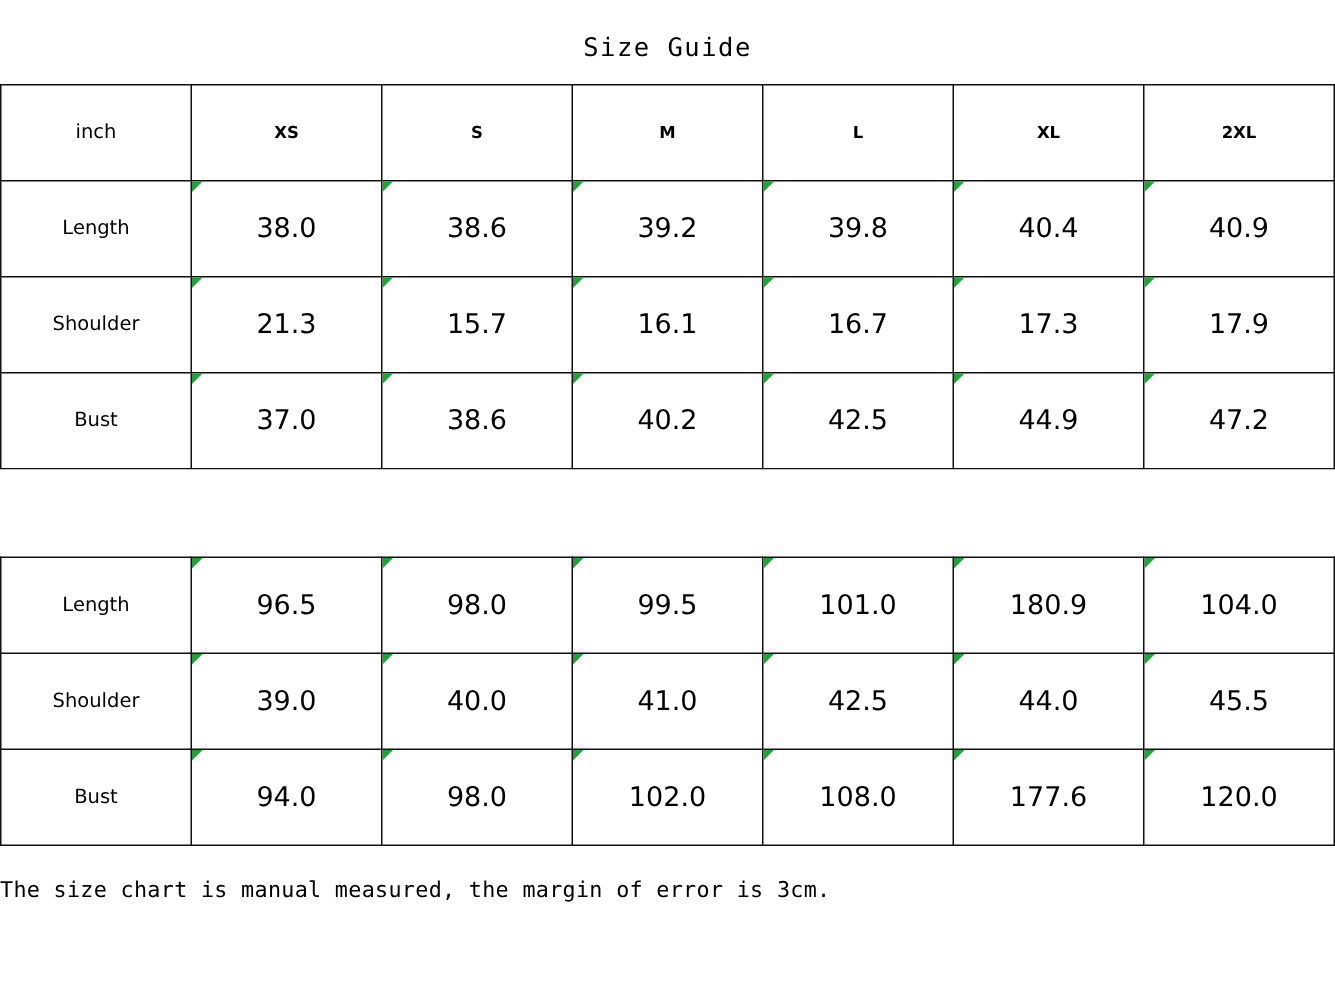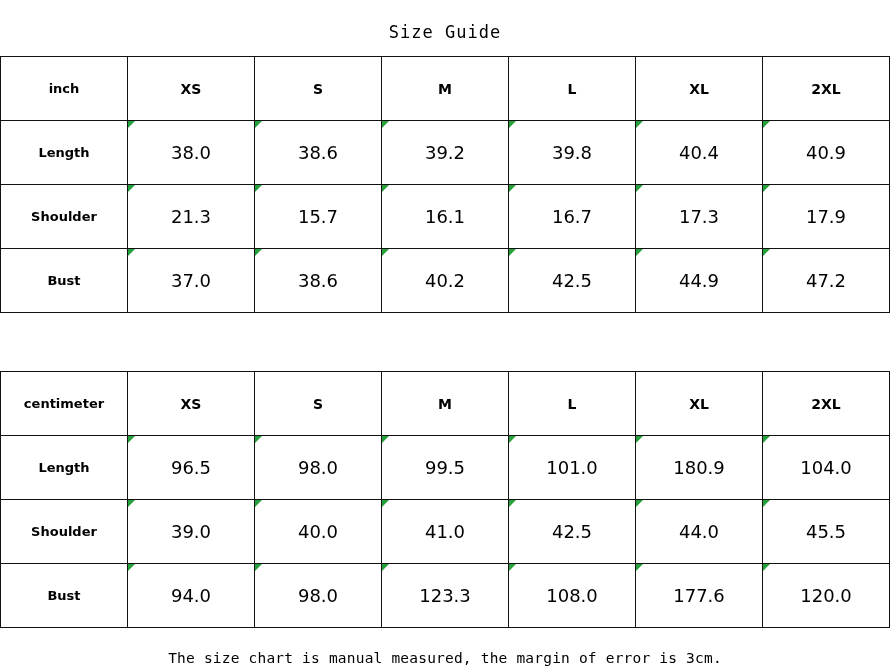--- a/index.html
+++ b/index.html
@@ -42,26 +42,26 @@
     border: 1px solid #111111;
     height: 61px;
     text-align: center;
     vertical-align: middle;
     font-family: "DejaVu Sans", sans-serif;
     font-size: 18px;
     color: #000;
     position: relative;
   }
   table.size-table td.rowhead {
-    font-weight: bold;
+    font-weight: normal;
     font-size: 13px;
   }
   table.size-table td.colhead {
     font-weight: bold;
-    font-size: 14px;
+    font-size: 11px;
   }
   
   col.c0 { width: 127px; }
   col.cx { width: 127px; }
   
   .tick::before {
     content: "";
     position: absolute;
     left: 0px;
     top: 0px;
@@ -69,21 +69,21 @@
     height: 0;
     border-left: 7px solid #25a03a;
     border-bottom: 7px solid transparent;
   }
   .gap {
     height: 58px;
     width: 890px;
     background: #ffffff;
   }
   .footer-note {
-    text-align: center;
+    text-align: left;
     font-family: "DejaVu Sans Mono", monospace;
     font-size: 14.5px;
     color: #000;
     padding-top: 22px;
     letter-spacing: 0.2px;
   }
 </style>
 </head>
 <body>
 
@@ -151,29 +151,20 @@
         <col class="c0">
           <col class="cx">
           <col class="cx">
           <col class="cx">
           <col class="cx">
           <col class="cx">
           <col class="cx">
       </colgroup>
       <tbody>
         <tr>
-          <td class="rowhead">centimeter</td>
-          <td class="colhead">XS</td>
-          <td class="colhead">S</td>
-          <td class="colhead">M</td>
-          <td class="colhead">L</td>
-          <td class="colhead">XL</td>
-          <td class="colhead">2XL</td>
-        </tr>
-        <tr>
           <td class="rowhead">Length</td>
           <td class="tick">96.5</td>
           <td class="tick">98.0</td>
           <td class="tick">99.5</td>
           <td class="tick">101.0</td>
           <td class="tick">180.9</td>
           <td class="tick">104.0</td>
         </tr>
         <tr>
           <td class="rowhead">Shoulder</td>
@@ -181,21 +172,21 @@
           <td class="tick">40.0</td>
           <td class="tick">41.0</td>
           <td class="tick">42.5</td>
           <td class="tick">44.0</td>
           <td class="tick">45.5</td>
         </tr>
         <tr>
           <td class="rowhead">Bust</td>
           <td class="tick">94.0</td>
           <td class="tick">98.0</td>
-          <td class="tick">123.3</td>
+          <td class="tick">102.0</td>
           <td class="tick">108.0</td>
           <td class="tick">177.6</td>
           <td class="tick">120.0</td>
         </tr>
       </tbody>
     </table>
   </div>
 
   <div class="footer-note">The size chart is manual measured, the margin of error is 3cm.</div>
 

